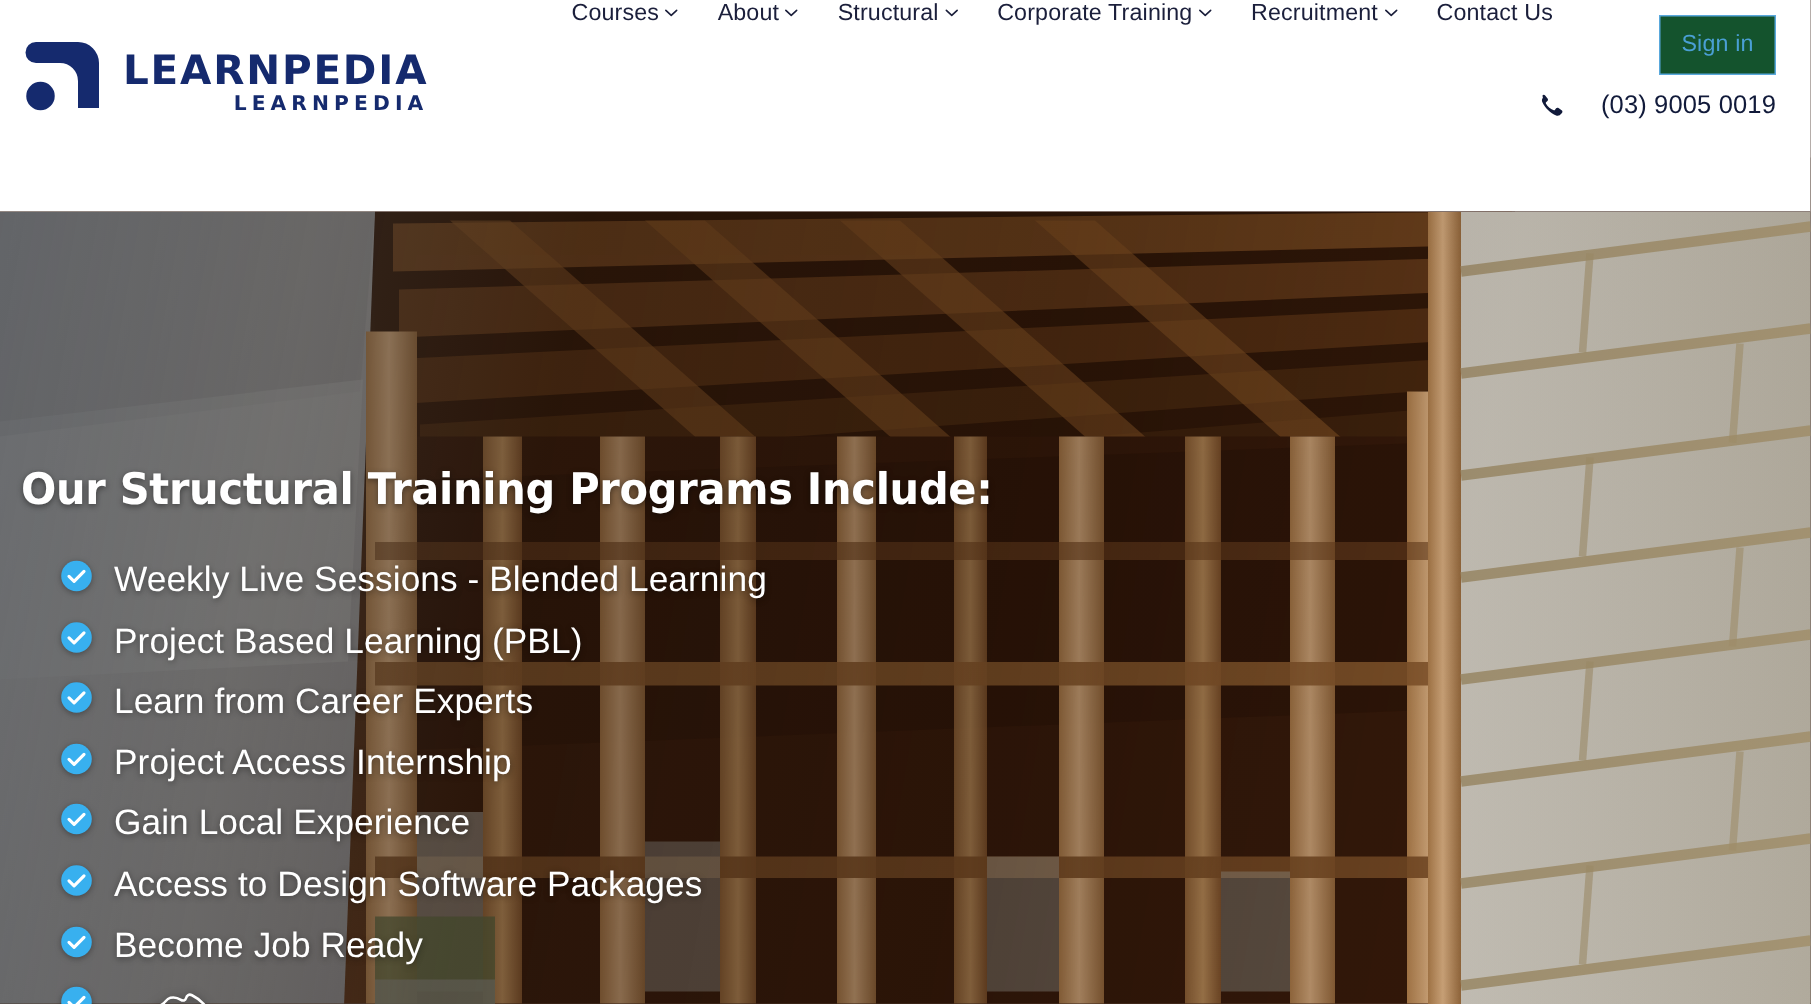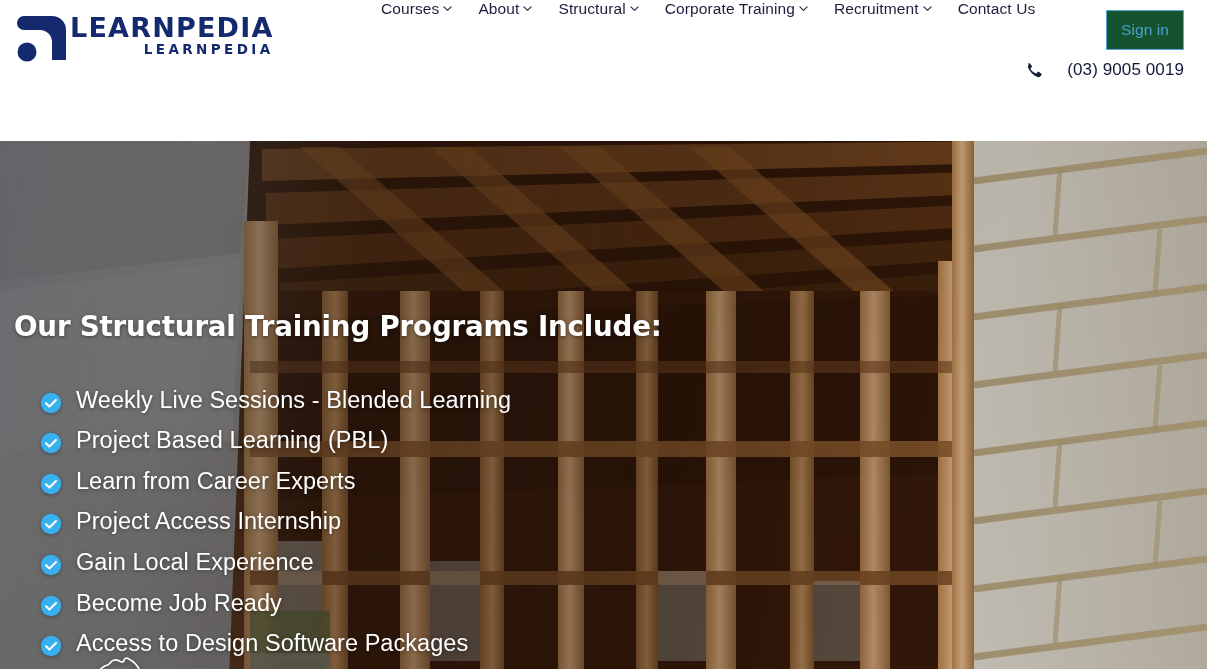--- a/index.html
+++ b/index.html
@@ -19,22 +19,22 @@
     display:block;
   }
   .hdr-row1{
     position:absolute;
     left:0; top:0;
     width:1207px; height:58px;
     display:flex; align-items:center;
   }
   .logo-wrap{
     position:absolute;
-    left:14px; top:12px;
-    display:flex; align-items:flex-start; 
+    left:14px; top:24px;
+    display:flex; align-items:flex-end; gap:12px;
   }
   .logo-mark{
     position:relative;
     width:56px; height:52px;
     flex:0 0 auto;
   }
   .logo-text{ line-height:1; padding-top:2px; }
   .logo-name{
     font-family:"DejaVu Sans", sans-serif;
     font-size:27px;
@@ -147,21 +147,21 @@
     white-space:nowrap;
   }
 
   .feature-list{
     position:absolute;
     left:40px; top:232px;
     list-style:none;
   }
   .feature-item{
     display:flex;
-    align-items:flex-end;
+    align-items:flex-start;
     height:40.6px;
     gap:14px;
   }
   .check-ic{
     width:22px; height:22px;
     flex:0 0 auto;
     display:block;
     filter:drop-shadow(0 1px 2px rgba(0,0,0,.35));
   }
   .feature-label{
@@ -439,31 +439,31 @@
         <span class="feature-label">Gain Local Experience</span>
       </li>
 
       <li class="feature-item">
         <span class="check-ic">
           <svg viewBox="0 0 22 22" width="22" height="22">
               <circle cx="11" cy="11" r="10.2" fill="#38b0ef"></circle>
               <path d="M6 11.3 L9.4 14.6 L16 7.9" fill="none" stroke="#fff" stroke-width="2.1" stroke-linecap="round" stroke-linejoin="round"></path>
             </svg>
         </span>
+        <span class="feature-label">Access to Design Software Packages</span>
+      </li>
+
+      <li class="feature-item">
+        <span class="check-ic">
+          <svg viewBox="0 0 22 22" width="22" height="22">
+              <circle cx="11" cy="11" r="10.2" fill="#38b0ef"></circle>
+              <path d="M6 11.3 L9.4 14.6 L16 7.9" fill="none" stroke="#fff" stroke-width="2.1" stroke-linecap="round" stroke-linejoin="round"></path>
+            </svg>
+        </span>
         <span class="feature-label">Become Job Ready</span>
-      </li>
-
-      <li class="feature-item">
-        <span class="check-ic">
-          <svg viewBox="0 0 22 22" width="22" height="22">
-              <circle cx="11" cy="11" r="10.2" fill="#38b0ef"></circle>
-              <path d="M6 11.3 L9.4 14.6 L16 7.9" fill="none" stroke="#fff" stroke-width="2.1" stroke-linecap="round" stroke-linejoin="round"></path>
-            </svg>
-        </span>
-        <span class="feature-label">Access to Design Software Packages</span>
       </li>
 
       <li class="feature-item">
         <span class="check-ic">
           <svg viewBox="0 0 22 22" width="22" height="22">
               <circle cx="11" cy="11" r="10.2" fill="#38b0ef"></circle>
               <path d="M6 11.3 L9.4 14.6 L16 7.9" fill="none" stroke="#fff" stroke-width="2.1" stroke-linecap="round" stroke-linejoin="round"></path>
             </svg>
         </span>
         <span class="au-map">

